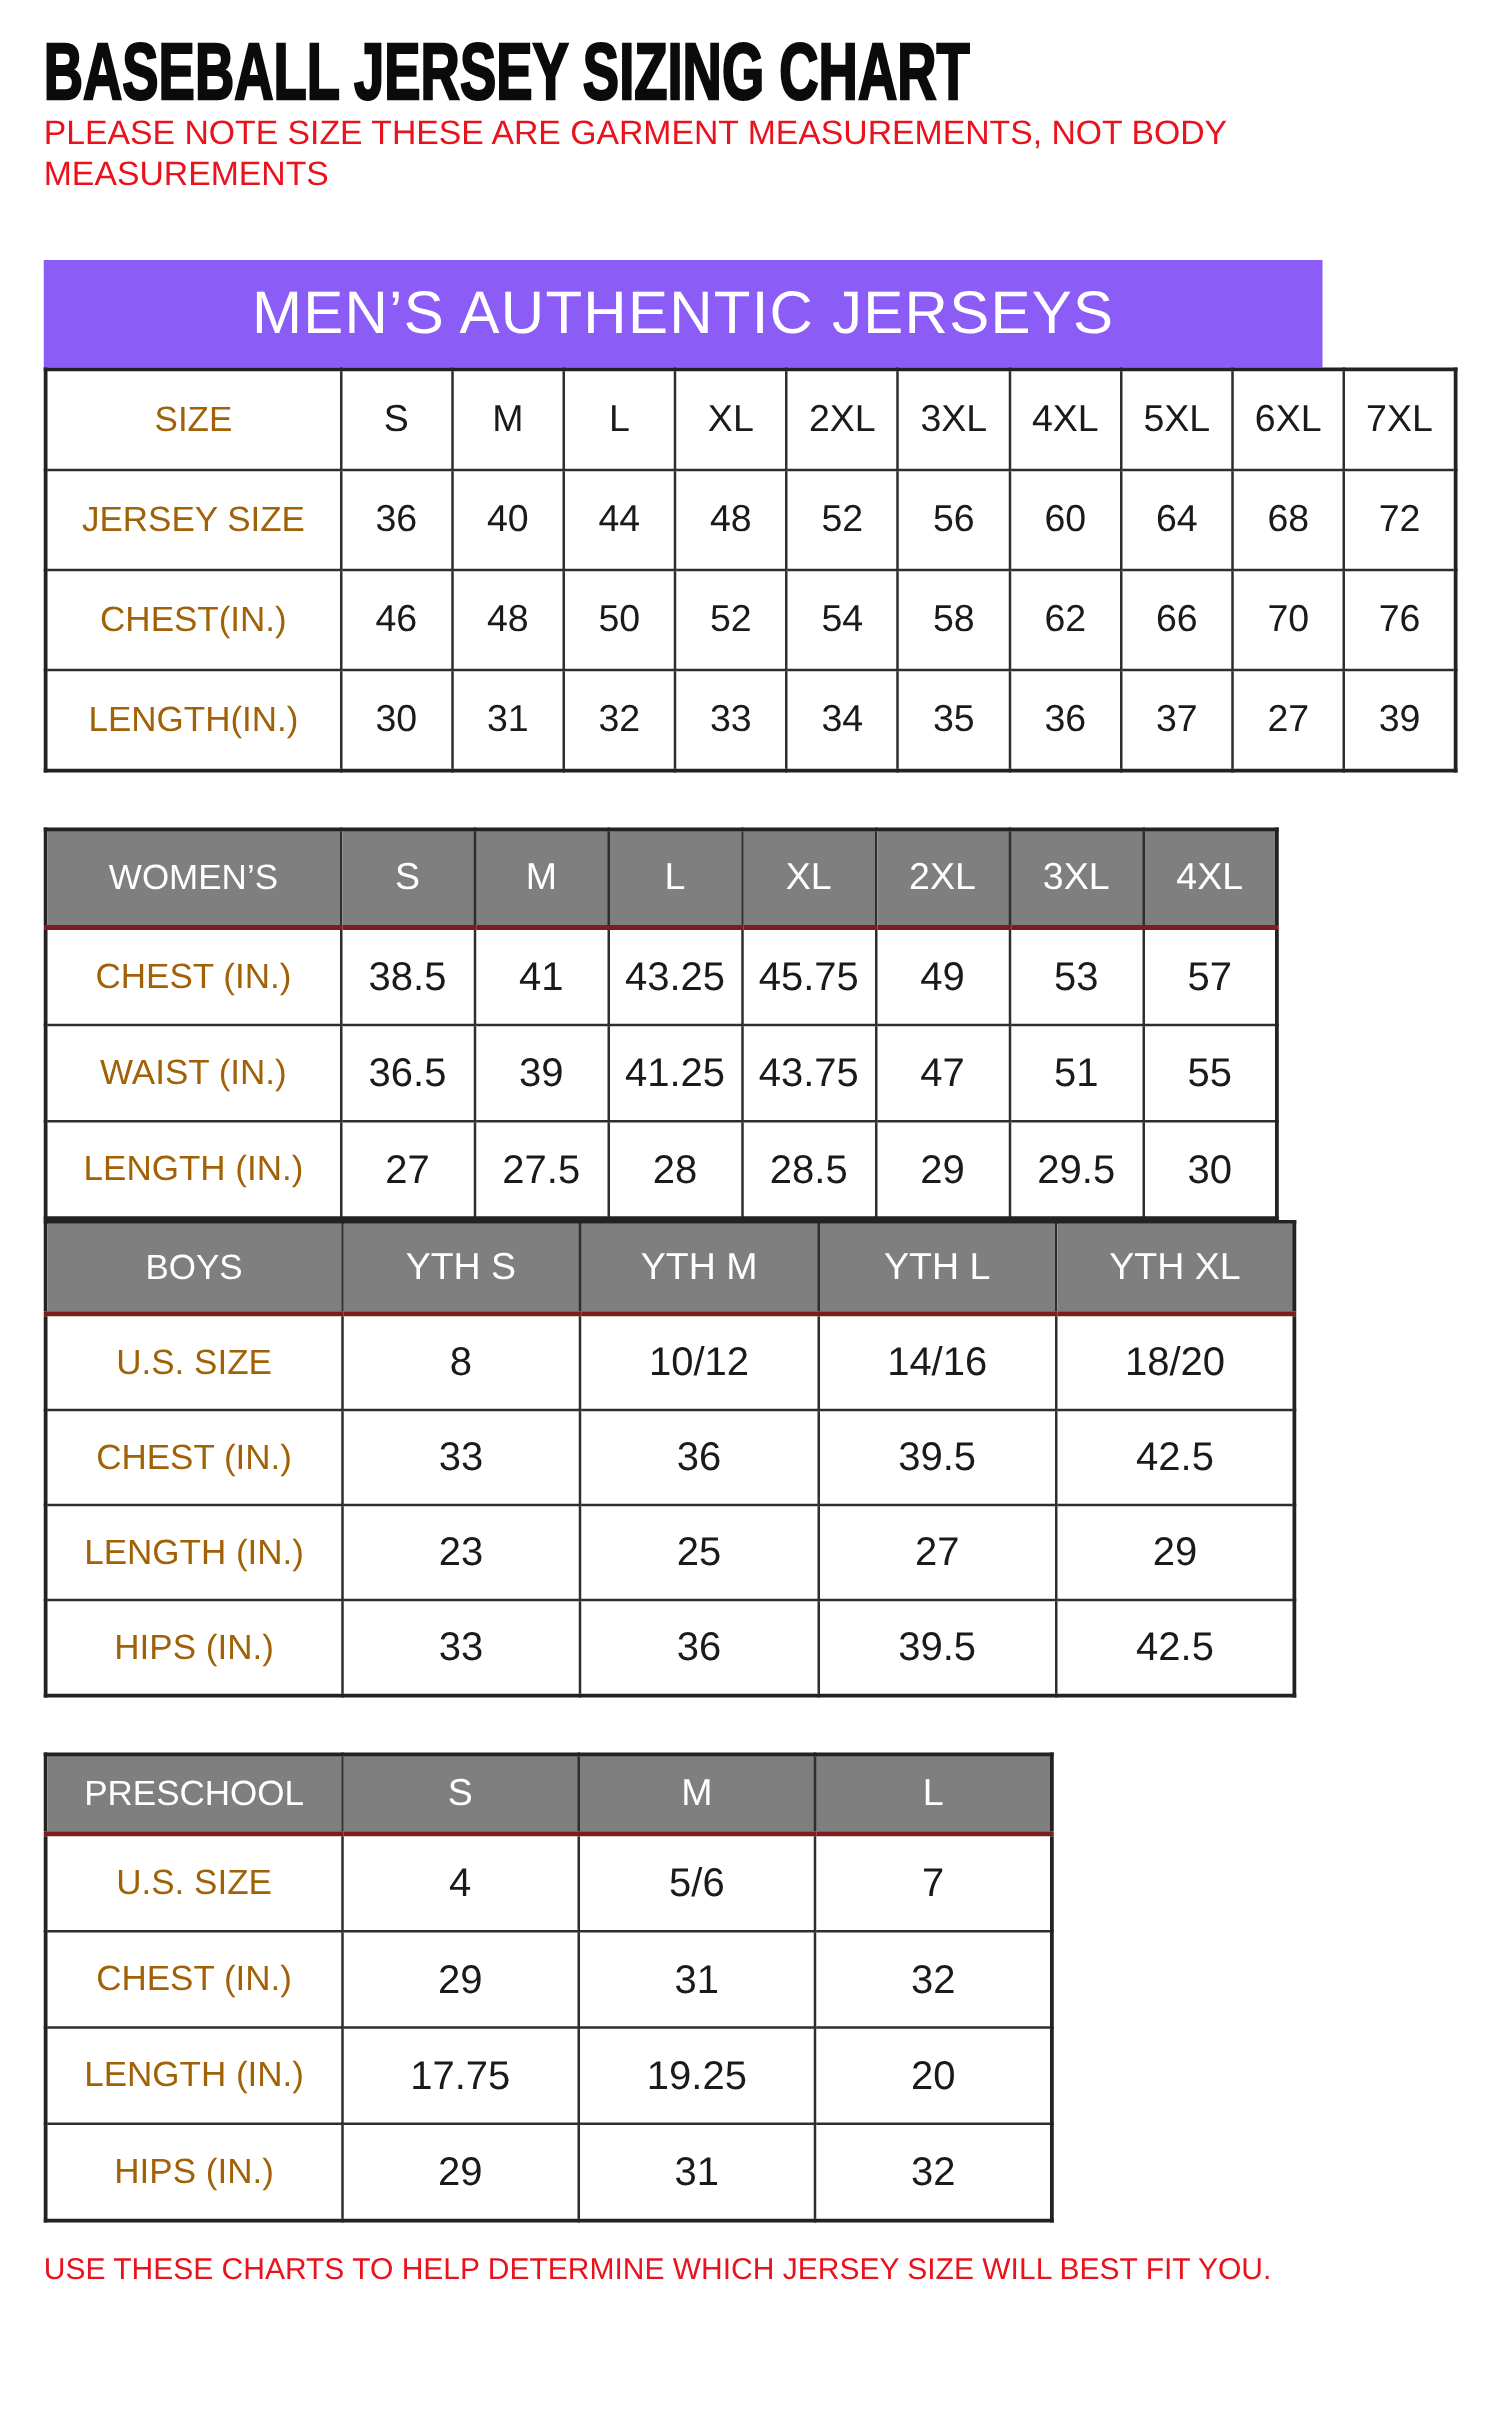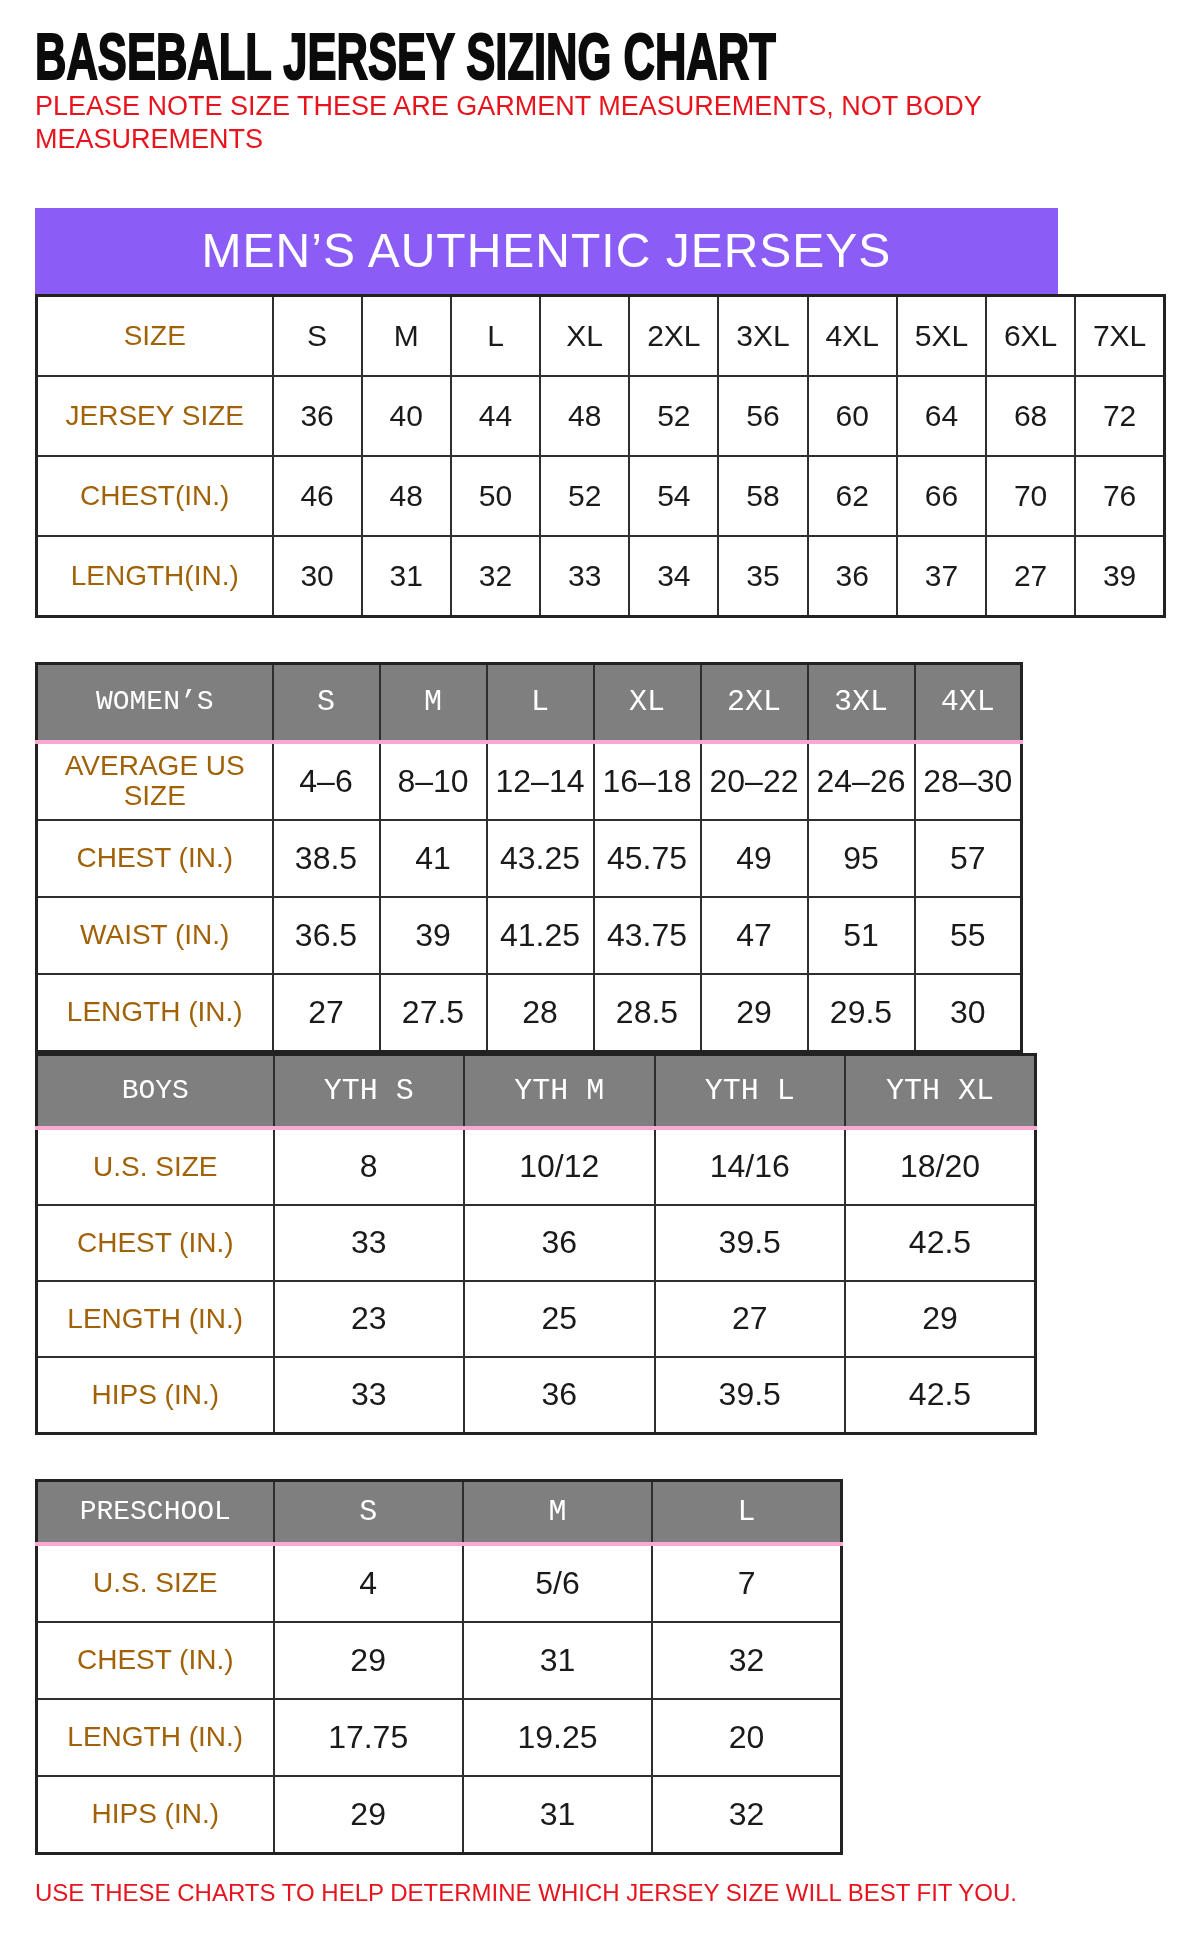--- a/index.html
+++ b/index.html
@@ -38,23 +38,22 @@
     border: 2px solid #2e2e2e;
     text-align: center; vertical-align: middle;
     font-weight: 400; padding: 0;
     overflow: hidden;
   }
   table.size-table { border: 3px solid #222222; }
   table.size-table td { font-size: 32px; color: #1a1a1a; }
   table.size-table th.label { font-size: 28px; color: #a16207; background: #ffffff; }
   tr.head-row th {
     background: #7f7f7f; color: #ffffff;
-    border-bottom: 4px solid #f9a8d4;
+    border-bottom: 4px solid #7f1d1d;
     font-size: 30px;
-    font-family: Liberation Mono, monospace;
   }
   tr.head-row th.label { background: #7f7f7f; color: #ffffff; font-size: 28px; }
 
   
   .mens-banner {
     width: 1023px; height: 86px; margin-top: 52px;
     background: #8b5cf6; color: #ffffff;
     display: flex; align-items: center; justify-content: center;
     font-size: 48px; letter-spacing: 1px;
   }
@@ -167,37 +166,27 @@
           <th>M</th>
           <th>L</th>
           <th>XL</th>
           <th>2XL</th>
           <th>3XL</th>
           <th>4XL</th>
         </tr>
     </thead>
     <tbody>
         <tr>
-          <th class="label">AVERAGE US SIZE</th>
-          <td>4–6</td>
-          <td>8–10</td>
-          <td>12–14</td>
-          <td>16–18</td>
-          <td>20–22</td>
-          <td>24–26</td>
-          <td>28–30</td>
-        </tr>
-        <tr>
           <th class="label">CHEST (IN.)</th>
           <td>38.5</td>
           <td>41</td>
           <td>43.25</td>
           <td>45.75</td>
           <td>49</td>
-          <td>95</td>
+          <td>53</td>
           <td>57</td>
         </tr>
         <tr>
           <th class="label">WAIST (IN.)</th>
           <td>36.5</td>
           <td>39</td>
           <td>41.25</td>
           <td>43.75</td>
           <td>47</td>
           <td>51</td>

